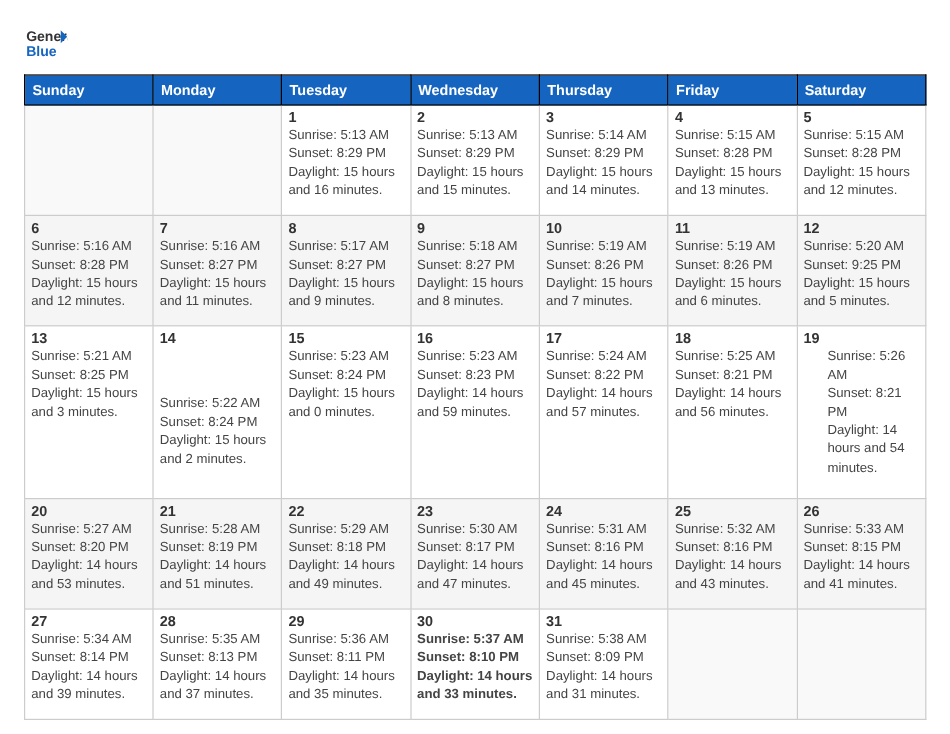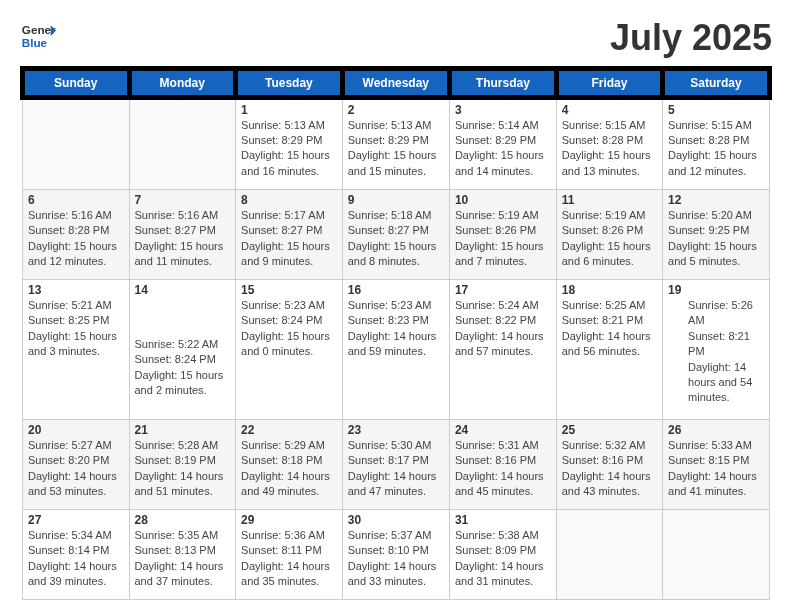--- a/index.html
+++ b/index.html
@@ -49,22 +49,22 @@
       width: 100%;
       border-collapse: collapse;
       flex: 1;
     }
     .calendar th {
       background-color: #1565c0;
       color: #fff;
       font-size: 12px;
       font-weight: bold;
       padding: 5px 6px;
-      text-align: center;
-      border: 5px solid #000000;
+      text-align: left;
+      border: 1px solid #000000;
     }
     .calendar td {
       border: 1px solid #ccc;
       vertical-align: top;
       padding: 3px 5px;
       width: 108px;
       min-height: 78px;
       font-size: 9.5px;
       color: #333;
       background: #fff;
@@ -93,21 +93,20 @@
 <div class="page">
   <div class="header">
     <div class="logo">
       <svg class="logo-icon" viewBox="0 0 40 40" xmlns="http://www.w3.org/2000/svg">
         <text x="2" y="18" font-size="13" font-weight="bold" font-family="Arial" fill="#333">General</text>
         <text x="2" y="32" font-size="13" font-weight="bold" font-family="Arial" fill="#1565c0">Blue</text>
         <polygon points="34,8 40,14 34,20" fill="#1565c0"></polygon>
       </svg>
     </div>
     <div class="title-block">
-      <div class="main-title">July 2025</div>
     </div>
   </div>
 
   <table class="calendar">
     <thead>
       <tr>
       <th>Sunday</th>
           <th>Monday</th>
           <th>Tuesday</th>
           <th>Wednesday</th>
@@ -297,21 +296,21 @@
 Daylight: 14 hours and 37 minutes.</div>
           </td>
           <td>
             <span class="day-num">29</span>
             <div class="day-info" style="white-space: pre-line;">Sunrise: 5:36 AM
 Sunset: 8:11 PM
 Daylight: 14 hours and 35 minutes.</div>
           </td>
           <td>
             <span class="day-num">30</span>
-            <div class="day-info" style="white-space: pre-line;">Sunrise: 5:37 AM
+            <div class="day-info" style="white-space: pre-line; font-weight: bold;">Sunrise: 5:37 AM
 Sunset: 8:10 PM
 Daylight: 14 hours and 33 minutes.</div>
           </td>
           <td>
             <span class="day-num">31</span>
             <div class="day-info" style="white-space: pre-line;">Sunrise: 5:38 AM
 Sunset: 8:09 PM
 Daylight: 14 hours and 31 minutes.</div>
           </td>
           <td class="empty"></td>

